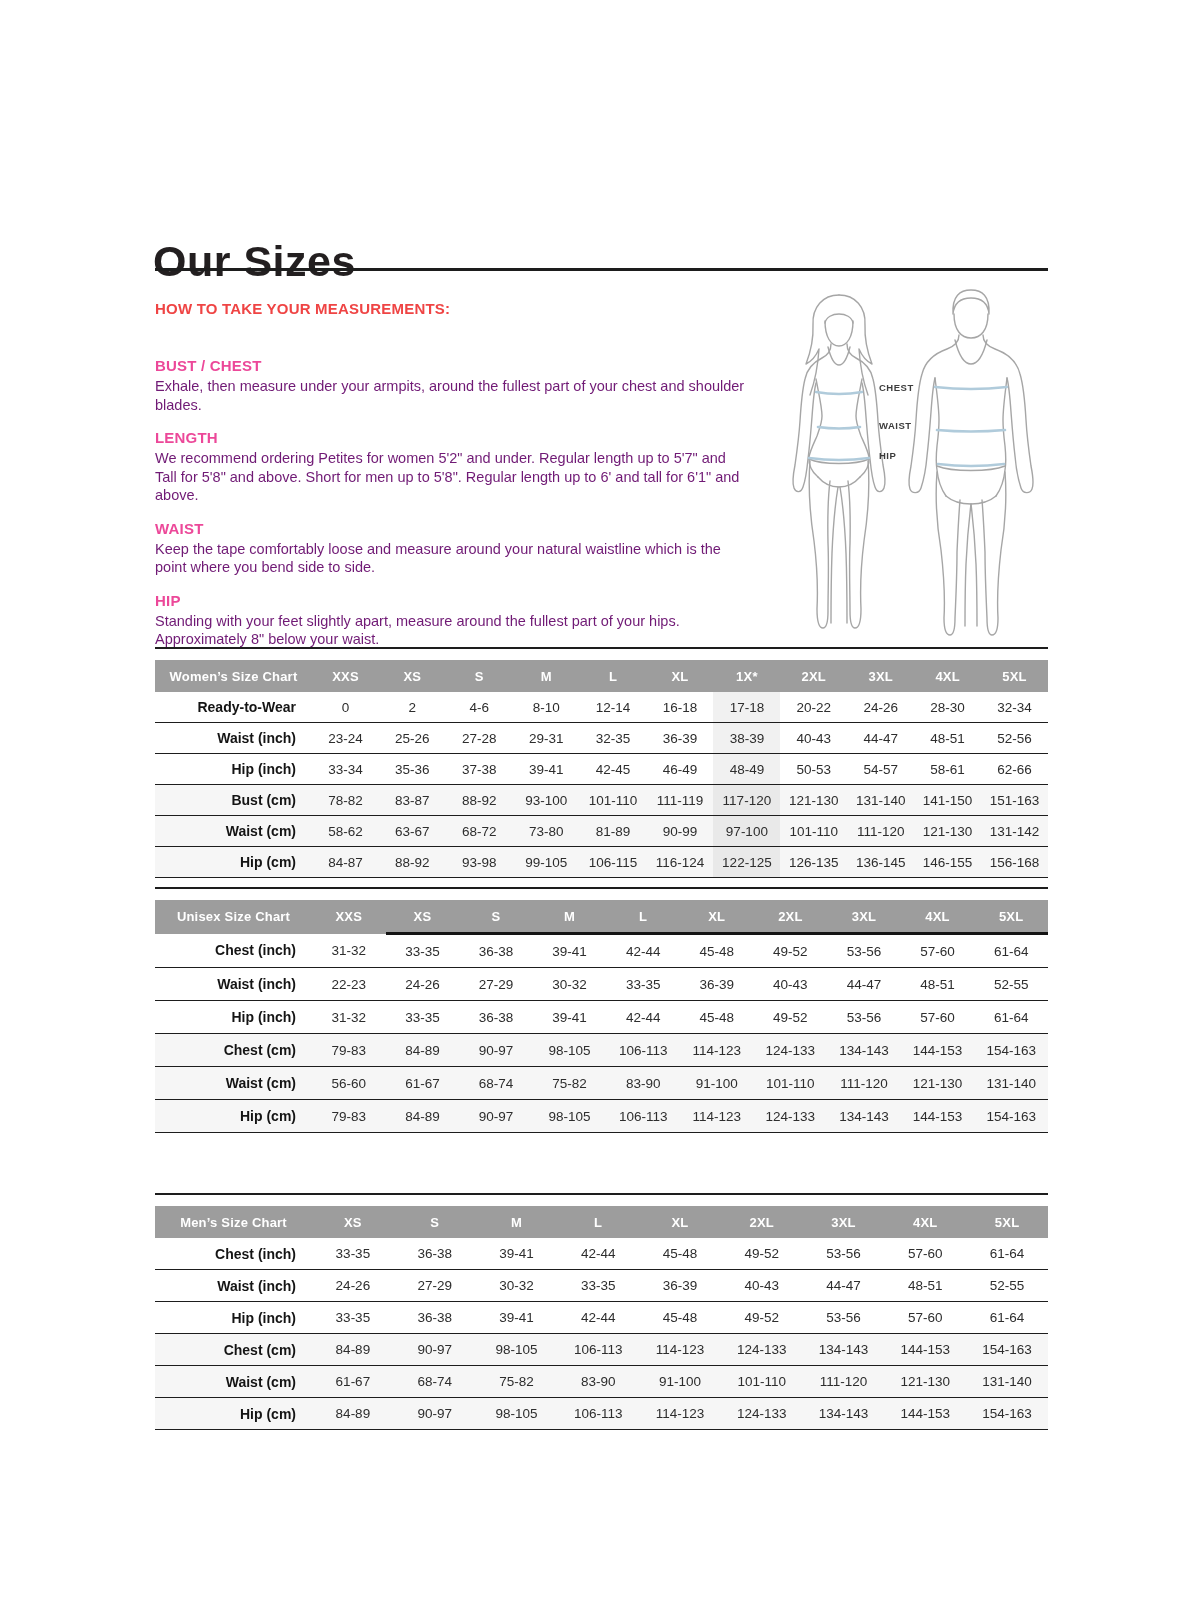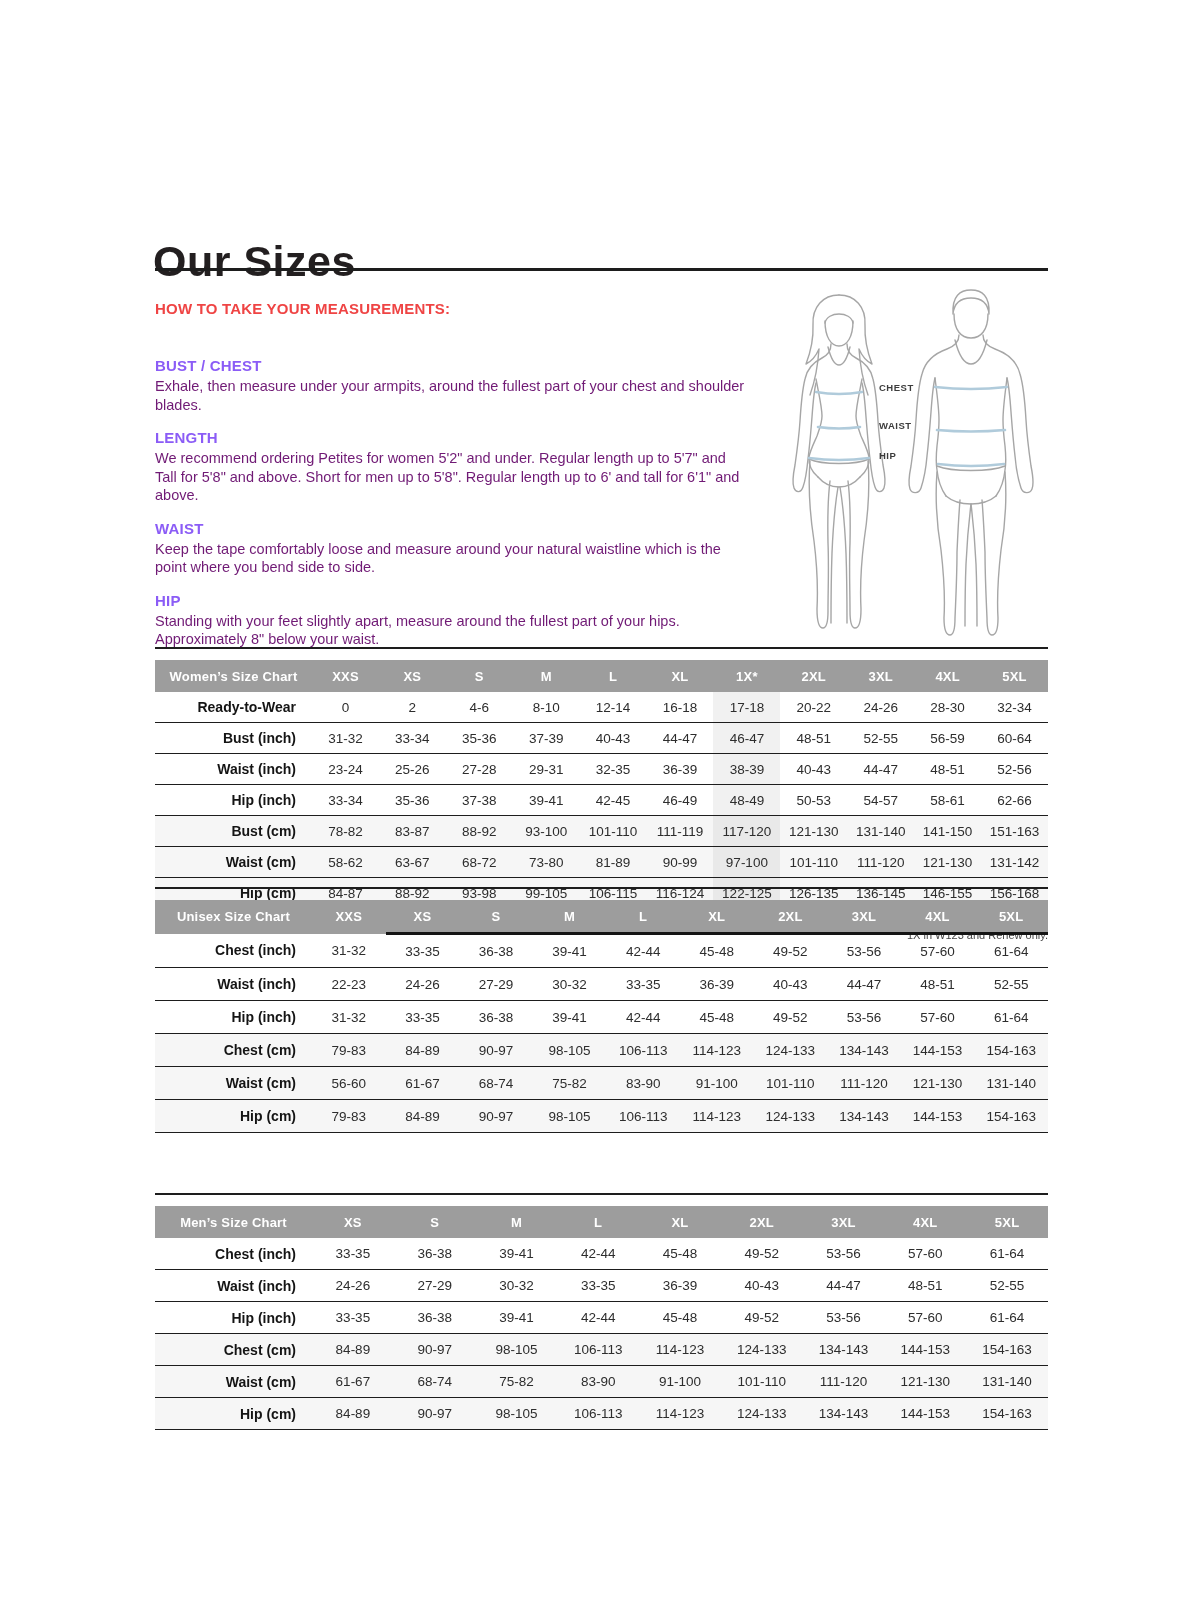--- a/index.html
+++ b/index.html
@@ -16,21 +16,21 @@
     width:1200px;height:1600px;position:relative;background:#ffffff;
     font-family:"Liberation Sans","DejaVu Sans",sans-serif;color:#2b2b2b;overflow:hidden;
   }
   .page-title{
     position:absolute;left:153px;top:208px;font-size:43px;font-weight:bold;
     color:#231f20;letter-spacing:0.5px;
   }
   .title-rule{position:absolute;left:155px;top:268px;width:893px;height:3px;background:var(--line);}
   .copy{position:absolute;left:155px;top:300px;width:594px;}
   .howto{font-size:15px;font-weight:bold;color:#ef4444;margin:0 0 40px 0;letter-spacing:0.2px;}
-  .sec h3{font-size:15px;font-weight:bold;color:#8b5cf6;margin:0 0 3px 0;letter-spacing:0.2px;}
+  .sec h3{font-size:15px;font-weight:bold;color:#ec4899;margin:0 0 3px 0;letter-spacing:0.2px;}
   .sec p{margin:0 0 15px 0;font-size:14.5px;line-height:18.5px;color:#701a75;}
   
   .figures{position:absolute;left:740px;top:283px;width:330px;height:362px;}
   .figures svg{position:absolute;}
   .svg-female{left:24px;top:6px;}
   .svg-male{left:146px;top:3px;}
   .fig-label{position:absolute;left:139px;font-size:9.5px;font-weight:bold;color:#3c3c3c;letter-spacing:0.5px;}
   .lab-chest{top:99px;}
   .lab-waist{top:137px;}
   .lab-hip{top:167px;}
@@ -183,34 +183,20 @@
           <td>8-10</td>
           <td>12-14</td>
           <td>16-18</td>
           <td class="hl">17-18</td>
           <td>20-22</td>
           <td>24-26</td>
           <td>28-30</td>
           <td>32-34</td>
         </tr>
         <tr>
-          <td class="lbl">Bust (inch)</td>
-          <td>31-32</td>
-          <td>33-34</td>
-          <td>35-36</td>
-          <td>37-39</td>
-          <td>40-43</td>
-          <td>44-47</td>
-          <td class="hl">46-47</td>
-          <td>48-51</td>
-          <td>52-55</td>
-          <td>56-59</td>
-          <td>60-64</td>
-        </tr>
-        <tr>
           <td class="lbl">Waist (inch)</td>
           <td>23-24</td>
           <td>25-26</td>
           <td>27-28</td>
           <td>29-31</td>
           <td>32-35</td>
           <td>36-39</td>
           <td class="hl">38-39</td>
           <td>40-43</td>
           <td>44-47</td>

